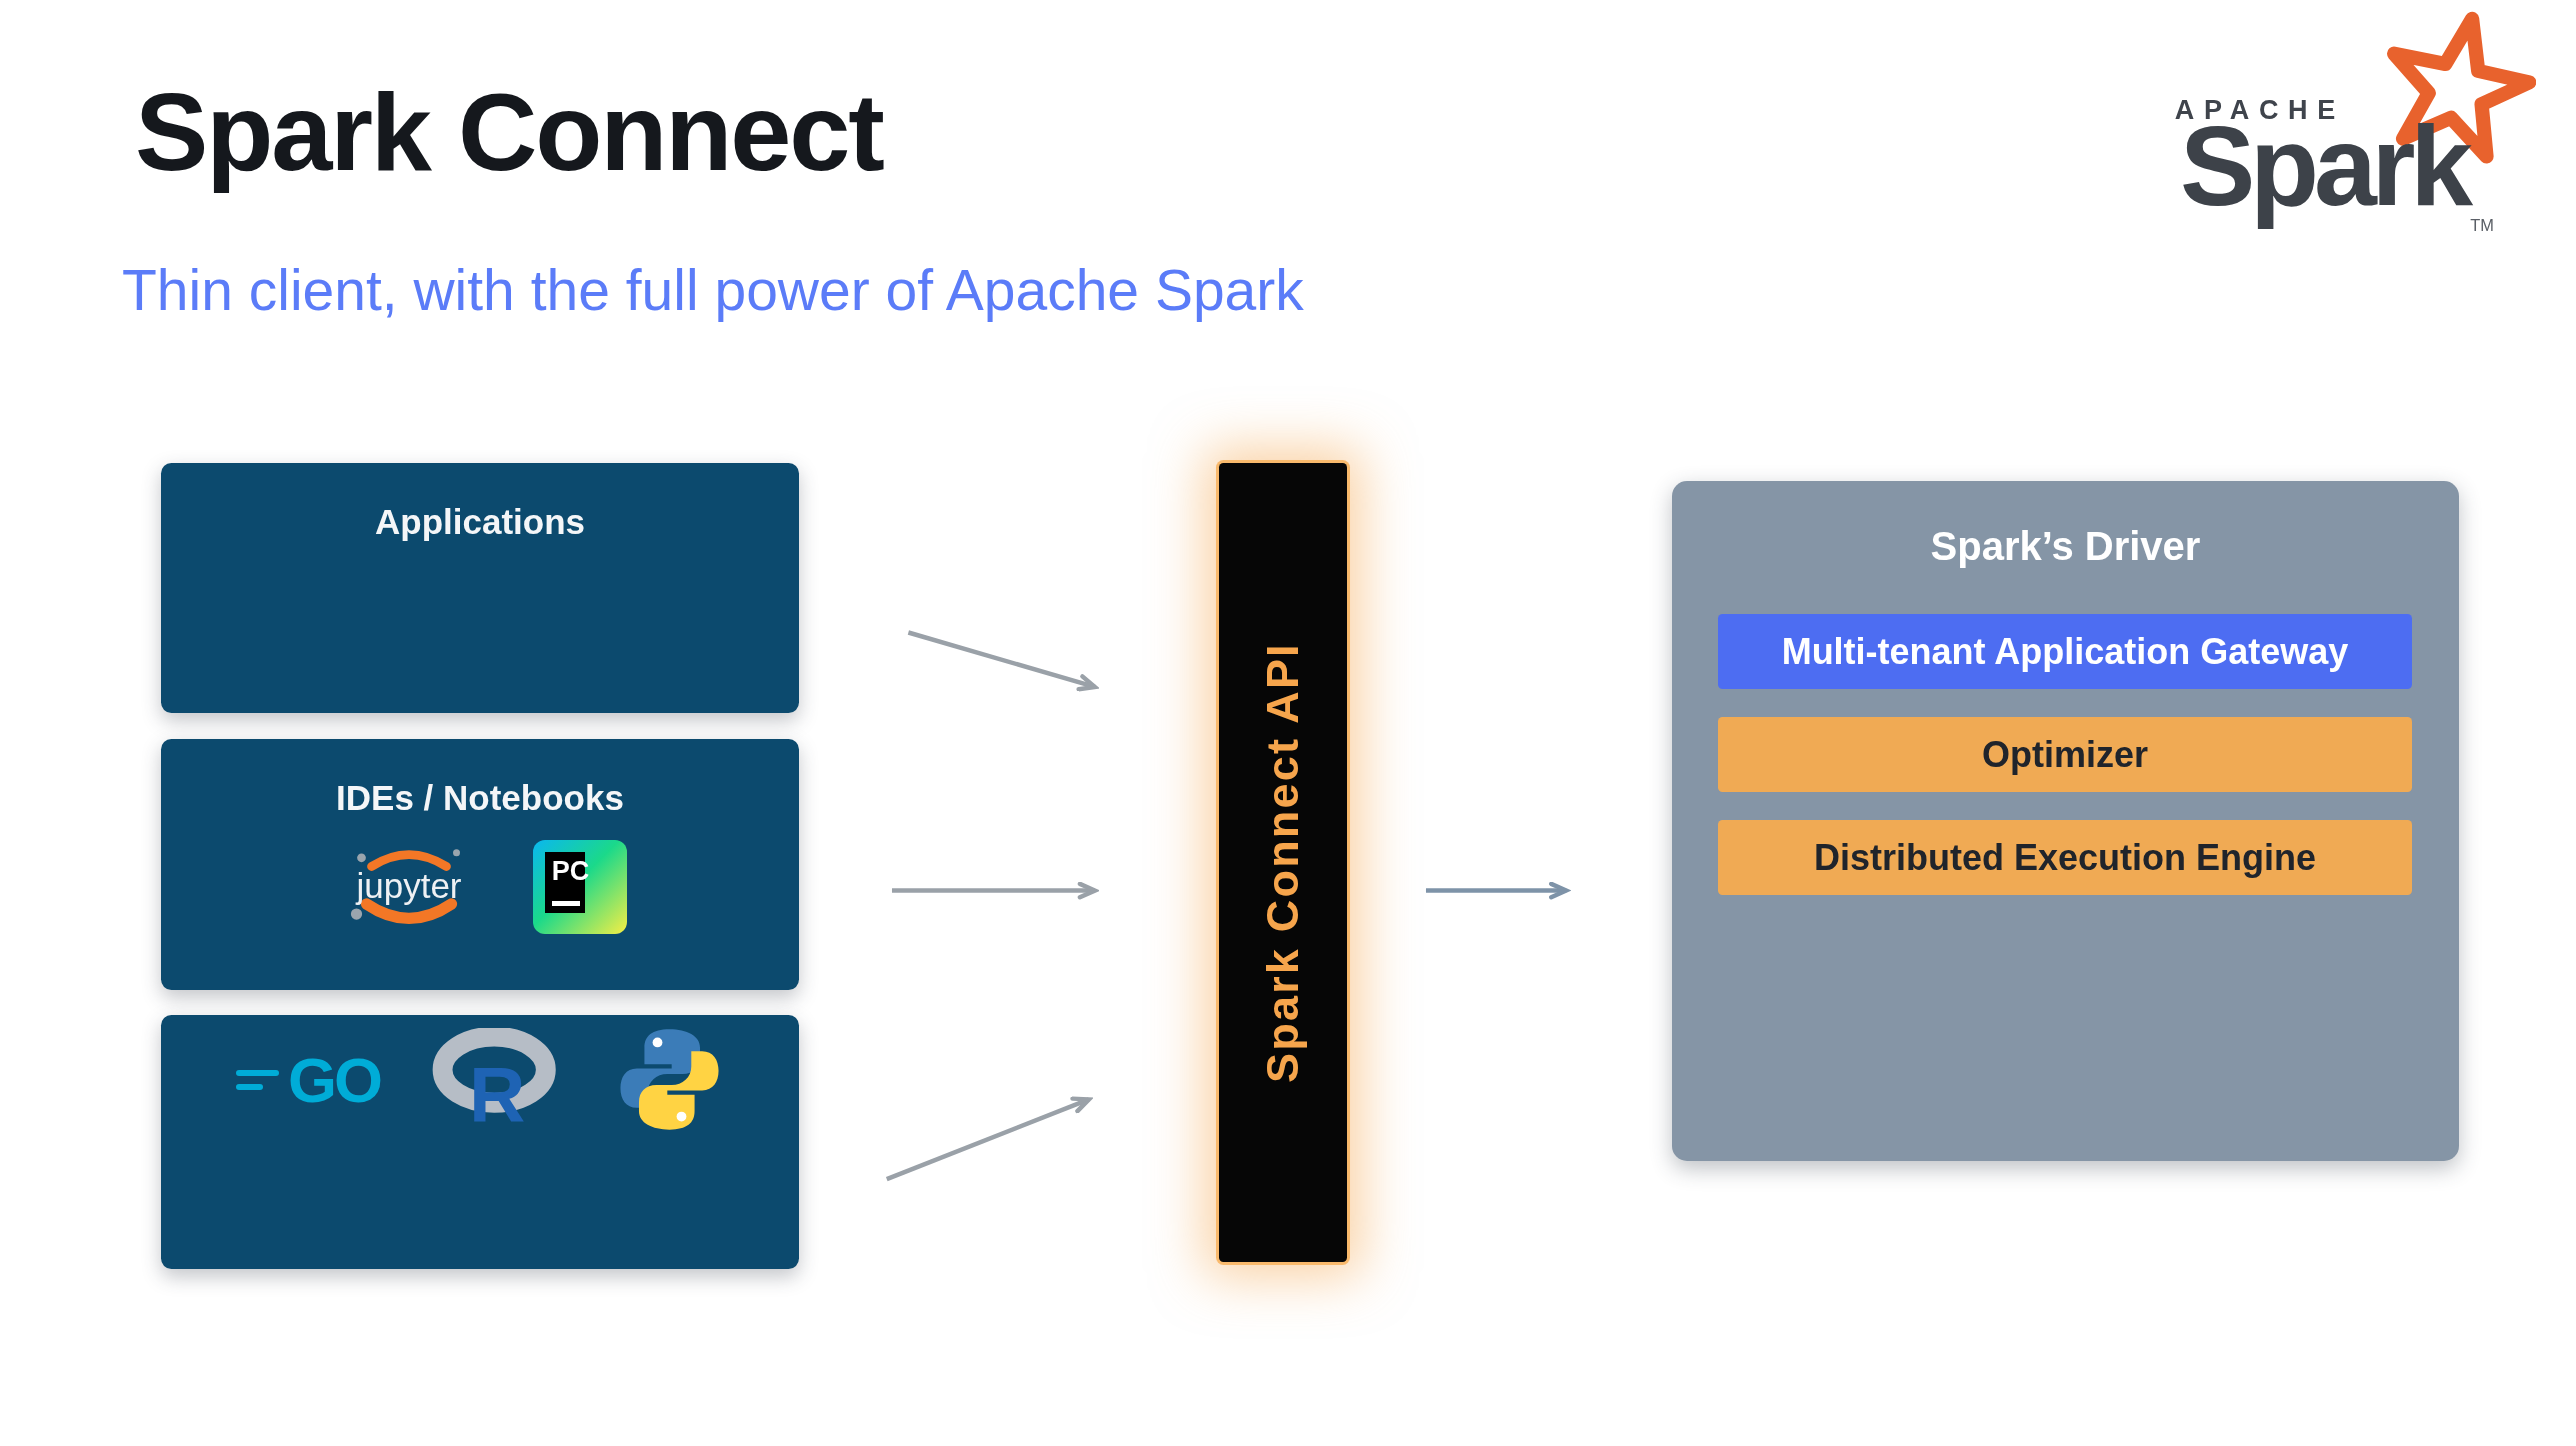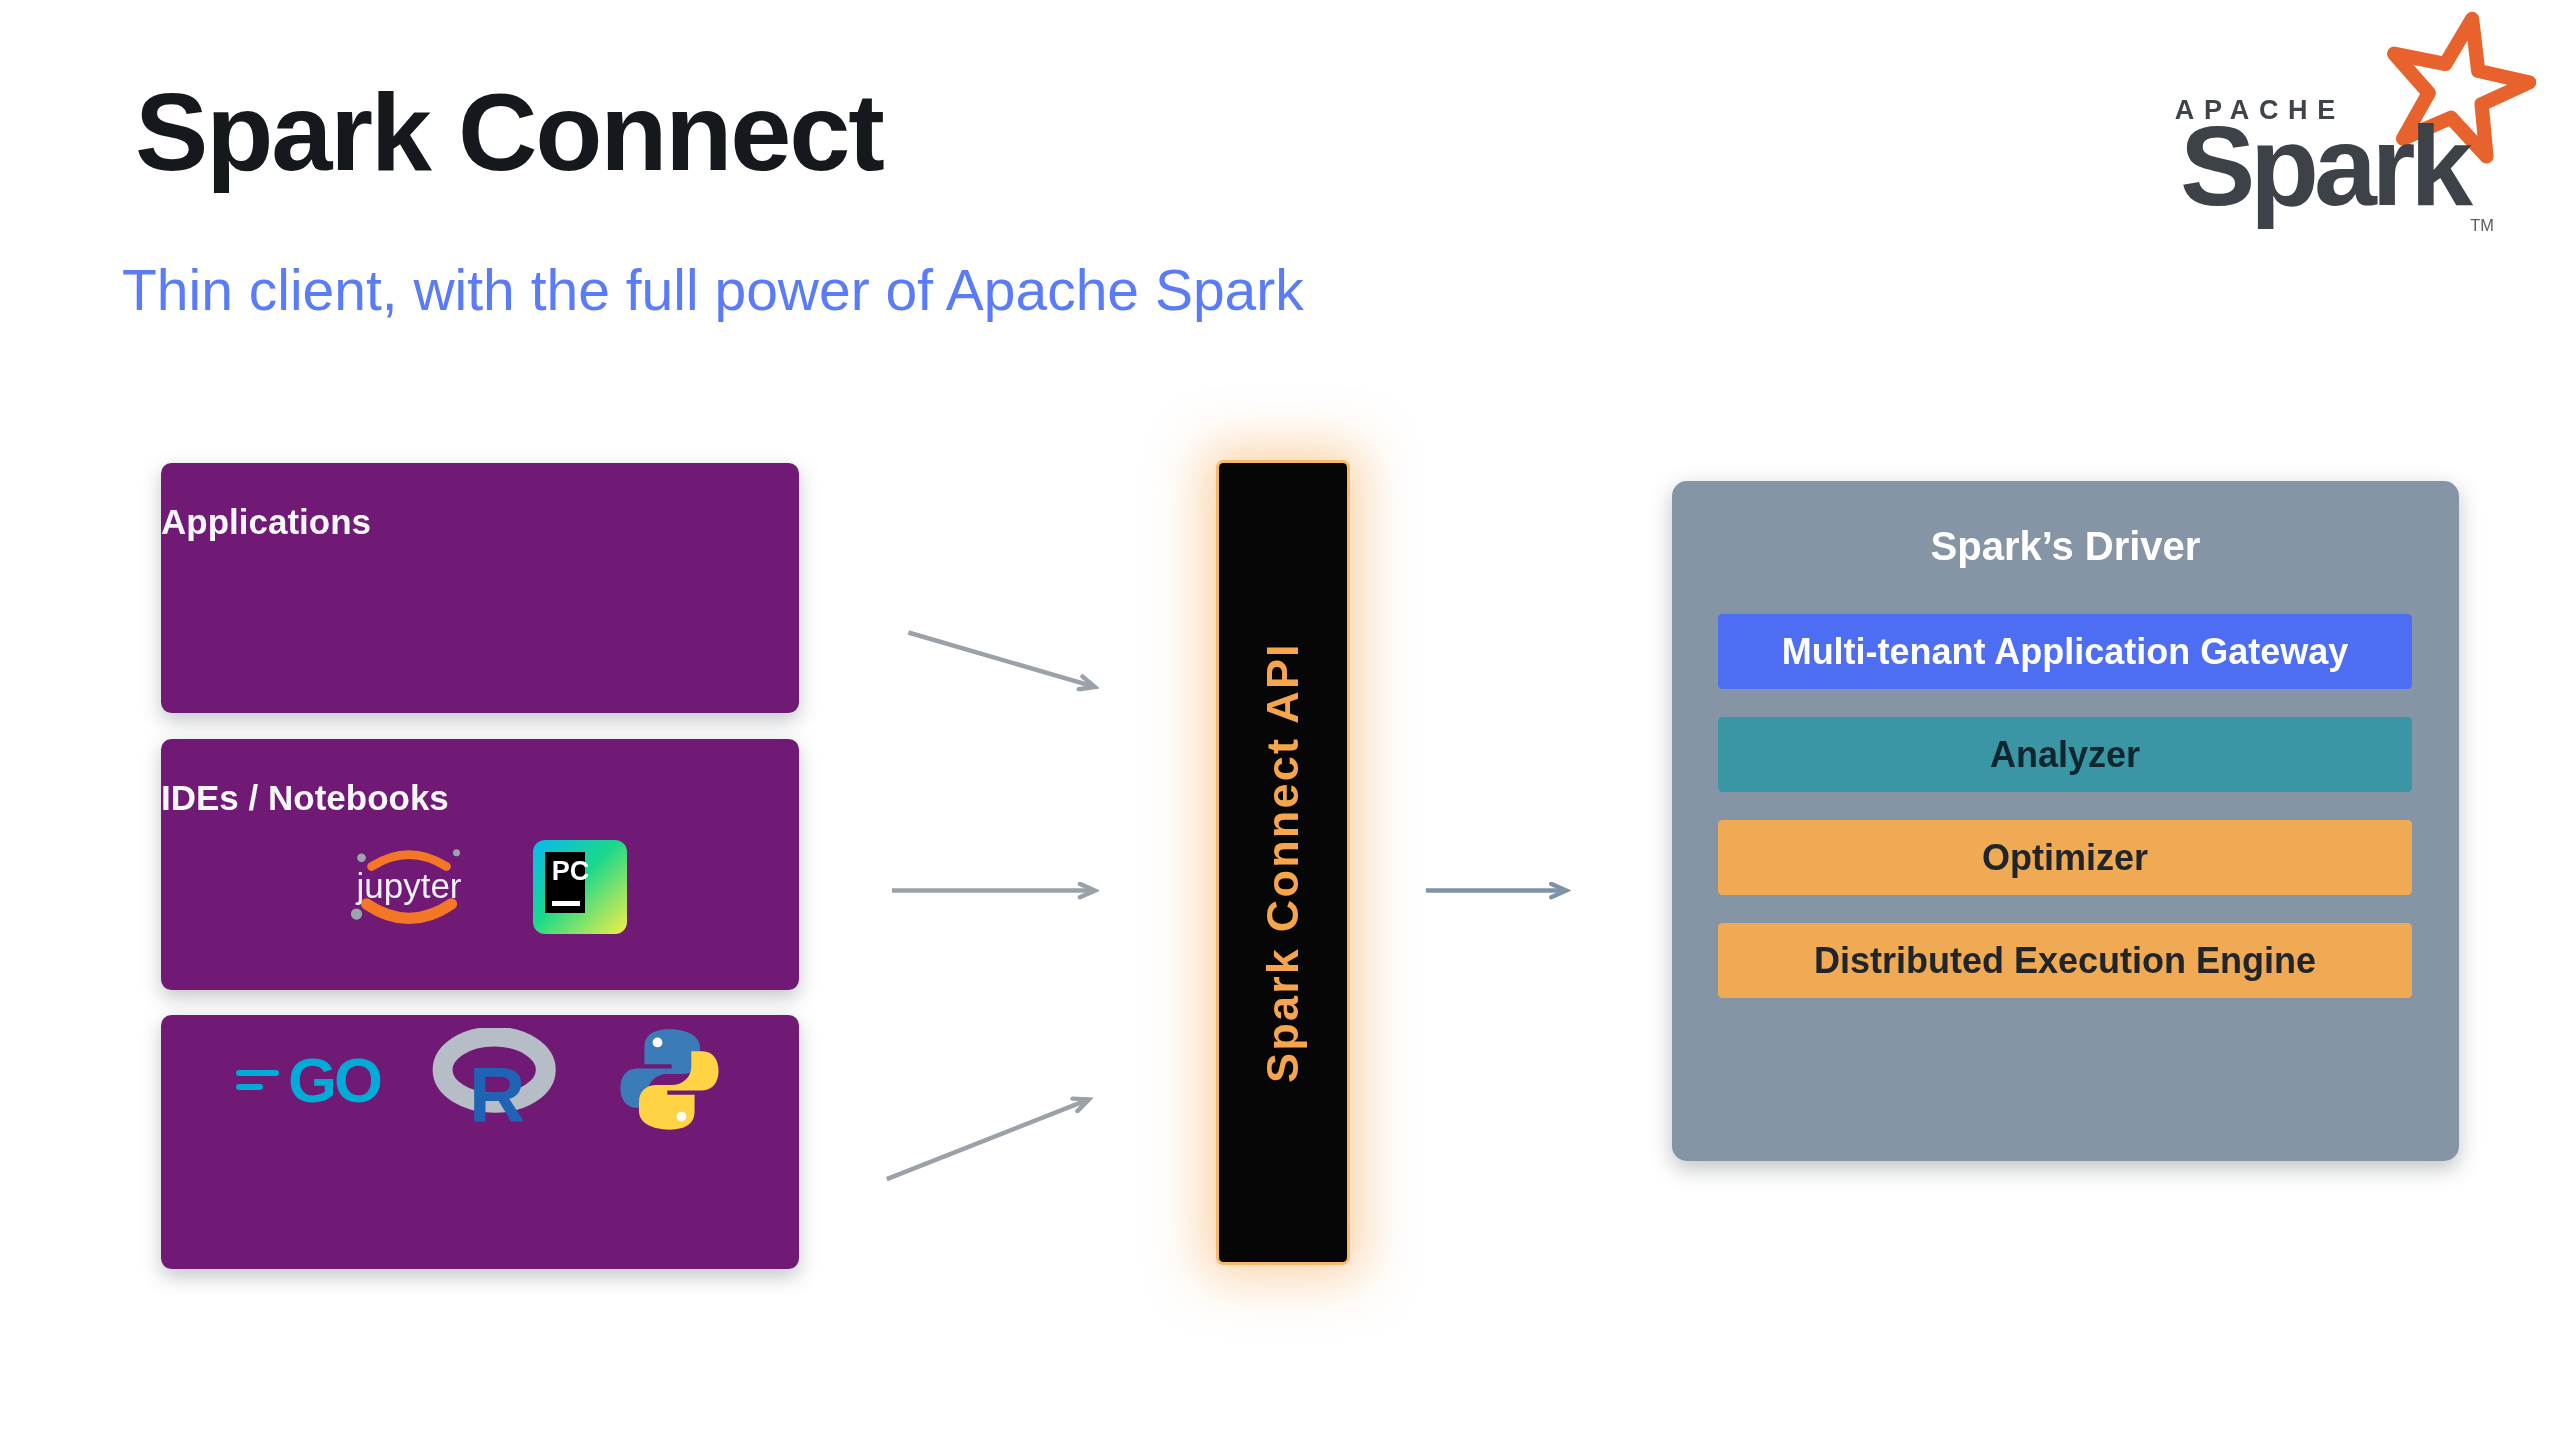--- a/index.html
+++ b/index.html
@@ -28,23 +28,23 @@
   }
   .spark-word {
     position:absolute; right:72px; top:95px;
     font-size:113px; font-weight:800; color:#3d4249; letter-spacing:-5.2px;
   }
   .spark-tm { position:absolute; right:46px; top:210px; font-size:16.4px; color:#5a5f66; }
 
   
   .box {
     position:absolute; left:161px; width:638px;
-    background:#701a75; border-radius:10.4px;
+    background:#0c4a6e; border-radius:10.4px;
     box-shadow:0 7.5px 19.4px rgba(45,55,70,.28);
-    color:#fff; 
+    color:#fff; text-align:center;
   }
   .box-apps  { top:463px;  height:250px; }
   .box-ides  { top:739px;  height:251px; }
   .box-langs { top:1015px; height:254px; }
   .box-title { font-size:35px; font-weight:600; padding-top:39px; color:#f4f6f8; }
   .box-title.tight { padding-top:33px; line-height:1.22; }
 
   .chip {
     margin:43px auto 0; width:447px; height:87px; line-height:87px;
     background:#6fa6c0; border-radius:13.4px;
@@ -186,20 +186,19 @@
   </svg>
 
   <div class="api-bar">
     <div class="api-label">Spark Connect API</div>
   </div>
 
   <div class="driver">
     <div class="driver-title">Spark’s Driver</div>
     <div class="driver-rows">
       <div class="driver-row" style="background: rgb(77, 109, 242); color: rgb(255, 255, 255);">Multi-tenant Application Gateway</div>
-      <div class="driver-row" style="background: rgb(58, 150, 164); color: rgb(16, 38, 46);">Analyzer</div>
       <div class="driver-row" style="background: rgb(240, 170, 84); color: rgb(32, 36, 43);">Optimizer</div>
       <div class="driver-row" style="background: rgb(240, 170, 84); color: rgb(32, 36, 43);">Distributed Execution Engine</div>
     </div>
   </div>
 
 </div>
 
 
 </body></html>

